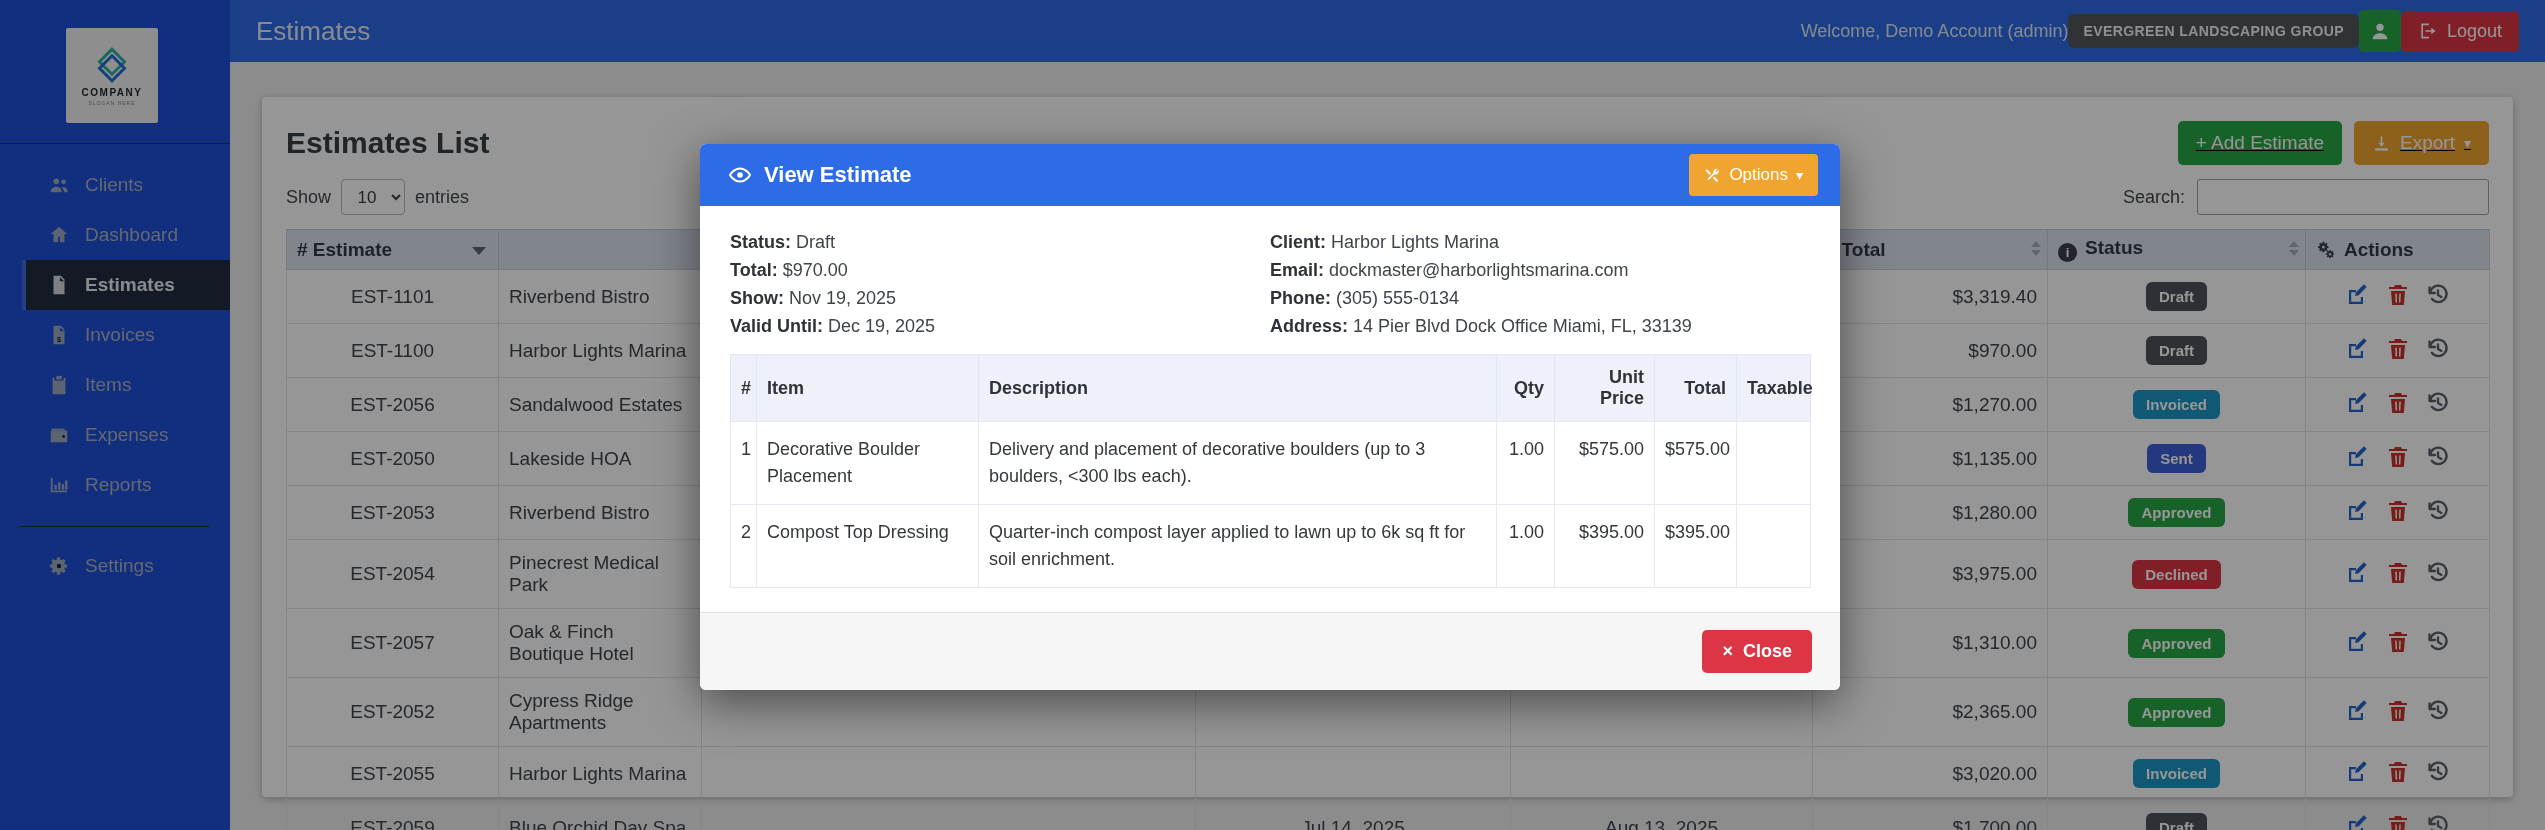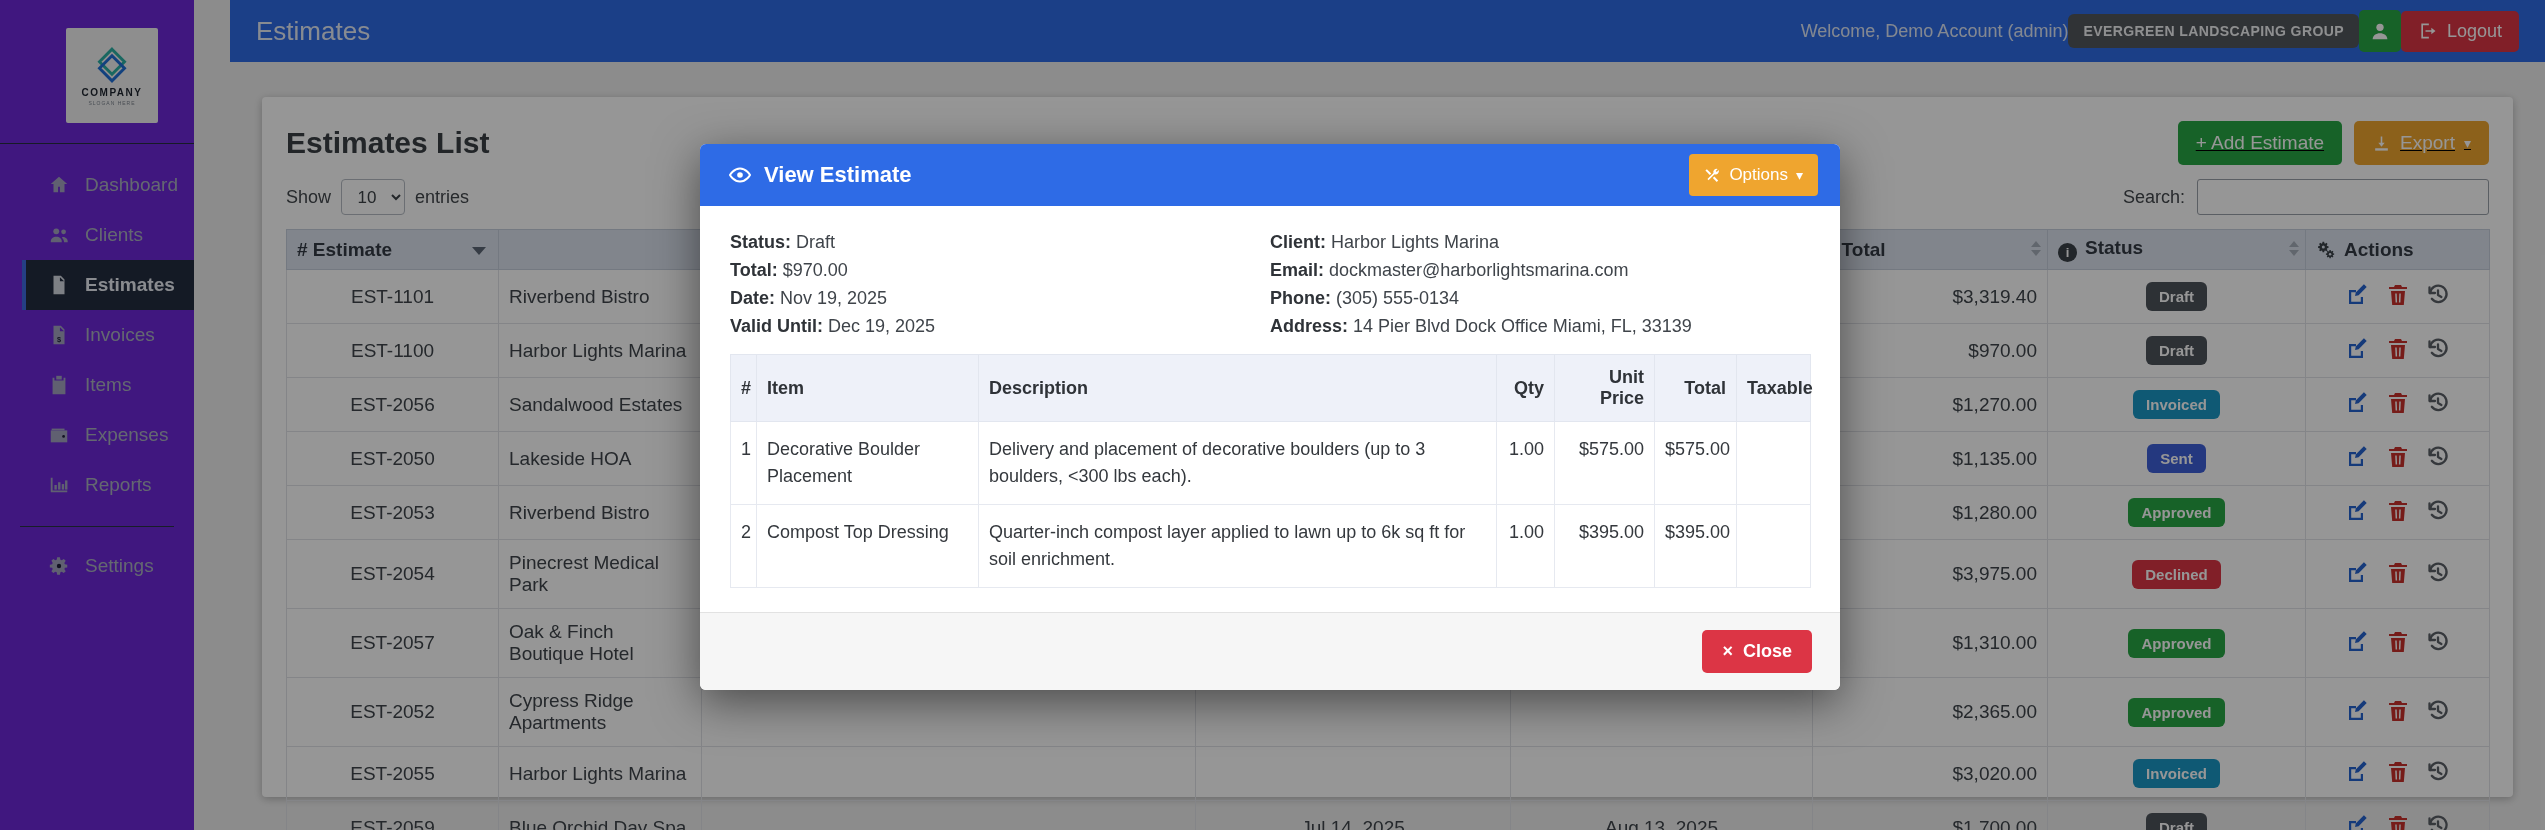--- a/index.html
+++ b/index.html
@@ -1,20 +1,20 @@
 <!DOCTYPE html>
 <html><head>
 <meta charset="utf-8">
 <style>
   html,body{margin:0;padding:0;background:#444;}
   *{box-sizing:border-box;font-family:"Liberation Sans",sans-serif;}
   .stage{position:relative;width:2545px;height:830px;background:#efefef;overflow:hidden;}
 
   
-  .sidebar{position:absolute;left:0;top:0;width:194px;height:100%;background:#6d28d9;z-index:2;}
+  .sidebar{position:absolute;left:0;top:0;width:230px;height:100%;background:#1d4ed8;z-index:2;}
   .logo-box{position:absolute;left:66px;top:28px;width:92px;height:95px;background:#f2f2f2;border-radius:2px;
             display:flex;flex-direction:column;align-items:center;justify-content:center;gap:2px;}
   .logo-title{font-size:10px;font-weight:700;letter-spacing:1.5px;color:#1d242e;}
   .logo-sub{font-size:5px;letter-spacing:1px;color:#7c848e;}
   .side-divider{position:absolute;left:0;top:143px;width:100%;height:1px;background:#262f40;}
   .side-menu{position:absolute;left:0;top:160px;width:100%;}
   .side-item{height:50px;display:flex;align-items:center;padding-left:48px;color:#aab2bf;font-size:19px;cursor:pointer;}
   .side-item .s-icon{width:22px;height:22px;margin-right:15px;display:inline-flex;opacity:.9;}
   .side-item .s-icon svg{width:22px;height:22px;}
   .side-item.active{background:#232d40;border-left:4px solid #3f6ce0;margin-left:22px;padding-left:22px;color:#e9edf4;font-weight:700;}
@@ -123,35 +123,35 @@
         </g>
       </svg>
       <div class="logo-title">COMPANY</div>
       <div class="logo-sub">SLOGAN HERE</div>
     </div>
     <div class="side-divider"></div>
     <nav class="side-menu">
         <div class="side-item">
           <span class="s-icon">
             <svg viewBox="0 0 24 24" fill="currentColor">
-              <path d="M12 3l9 8h-3v9h-5v-6h-2v6H6v-9H3l9-8z"></path>
-            </svg>
-          </span>
-          <span class="s-label">Dashboard</span>
-        </div>
-        <div class="side-item">
-          <span class="s-icon">
-            <svg viewBox="0 0 24 24" fill="currentColor">
               <circle cx="9" cy="8" r="3.2"></circle>
               <path d="M3 19c0-3 2.7-5 6-5s6 2 6 5v1H3v-1z"></path>
               <circle cx="17" cy="8.5" r="2.6"></circle>
               <path d="M16 14.3c3 .1 5.5 1.9 5.5 4.7v1h-4c0-2.3-.8-3.9-2.3-5.1.3-.3.5-.5.8-.6z"></path>
             </svg>
           </span>
           <span class="s-label">Clients</span>
+        </div>
+        <div class="side-item">
+          <span class="s-icon">
+            <svg viewBox="0 0 24 24" fill="currentColor">
+              <path d="M12 3l9 8h-3v9h-5v-6h-2v6H6v-9H3l9-8z"></path>
+            </svg>
+          </span>
+          <span class="s-label">Dashboard</span>
         </div>
         <div class="side-item active">
           <span class="s-icon">
             <svg viewBox="0 0 24 24" fill="currentColor">
               <path d="M6 2h8l4 4v16H6V2zm7 1.5V8h4.5L13 3.5zM8 12h8v1.6H8V12zm0 3.2h8v1.6H8v-1.6zm0 3.2h6v1.6H8v-1.6z"></path>
             </svg>
           </span>
           <span class="s-label">Estimates</span>
         </div>
         <div class="side-item">
@@ -515,21 +515,21 @@
         </svg>
         <span>Options</span>
         <span class="caret">▾</span>
       </button>
     </div>
     <div class="modal-body">
       <div class="detail-cols">
         <div class="detail-col">
             <div class="d-line"><b>Status:</b><span> Draft</span></div>
             <div class="d-line"><b>Total:</b><span> $970.00</span></div>
-            <div class="d-line"><b>Date:</b><span> Nov 19, 2025</span></div>
+            <div class="d-line"><b>Show:</b><span> Nov 19, 2025</span></div>
             <div class="d-line"><b>Valid Until:</b><span> Dec 19, 2025</span></div>
           </div>
         <div class="detail-col">
             <div class="d-line"><b>Client:</b><span> Harbor Lights Marina</span></div>
             <div class="d-line"><b>Email:</b><span> dockmaster@harborlightsmarina.com</span></div>
             <div class="d-line"><b>Phone:</b><span> (305) 555-0134</span></div>
             <div class="d-line"><b>Address:</b><span> 14 Pier Blvd Dock Office Miami, FL, 33139</span></div>
           </div>
       </div>
       <table class="items">

